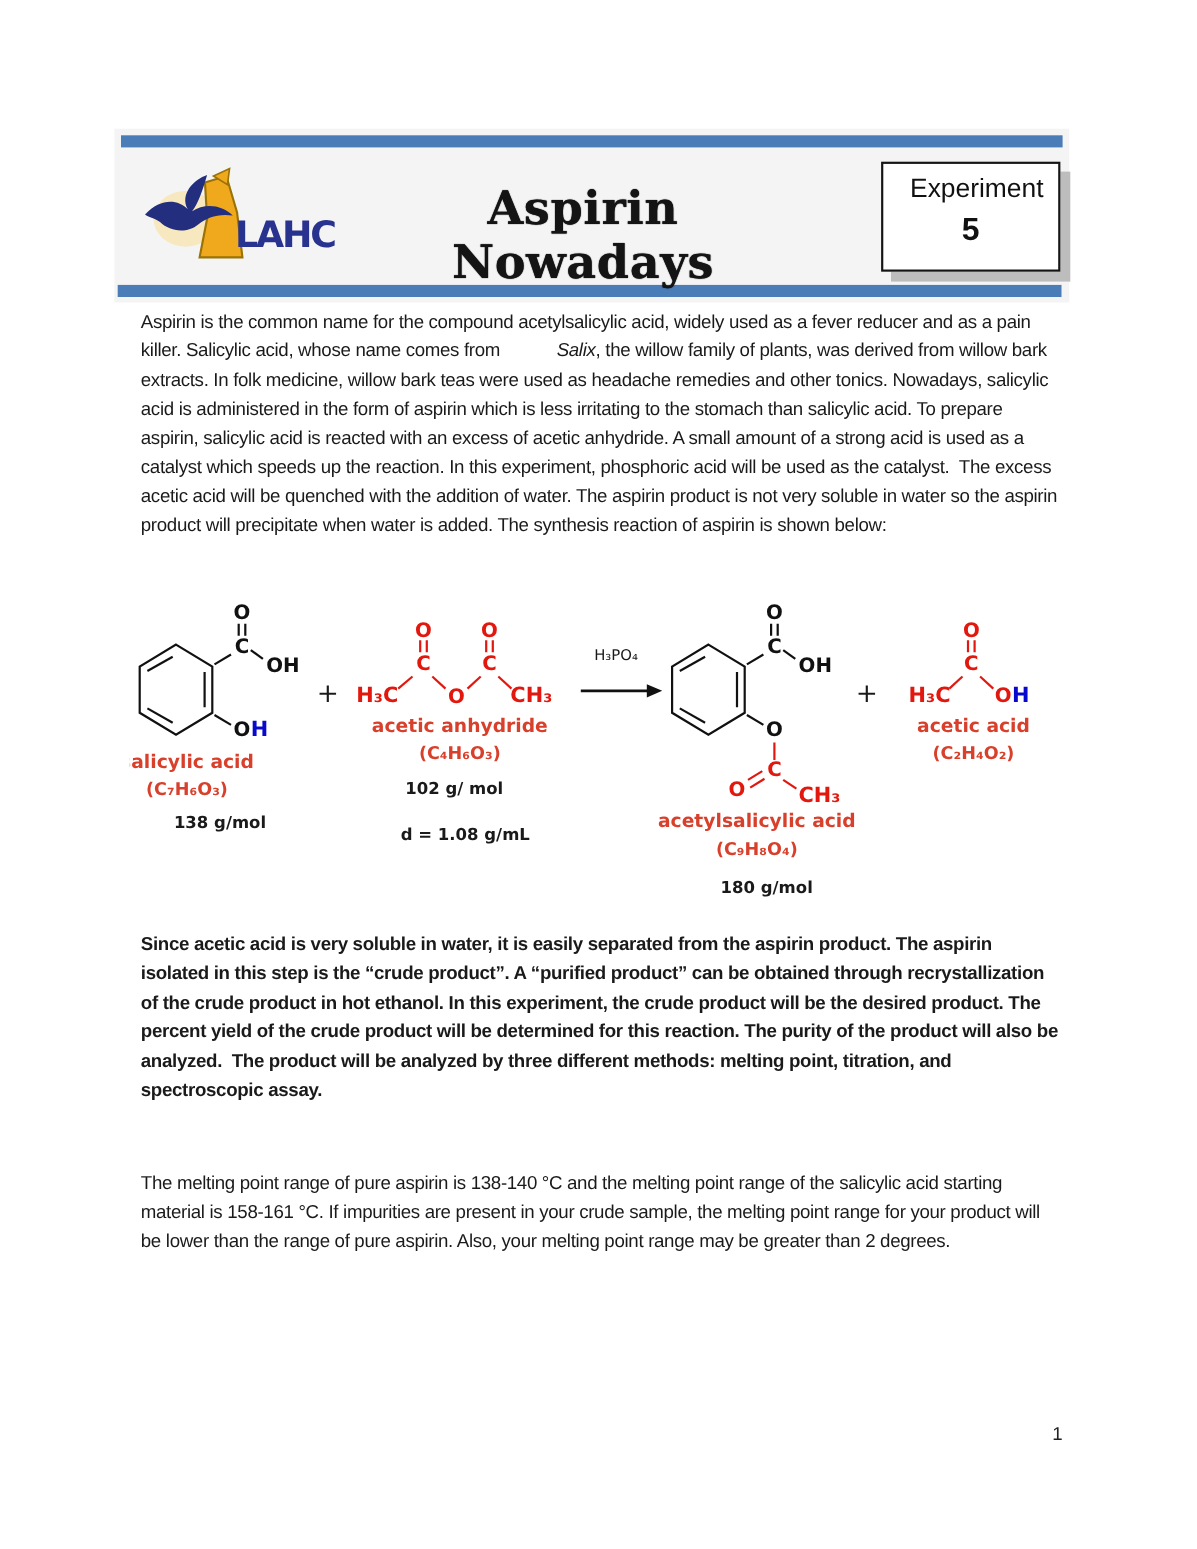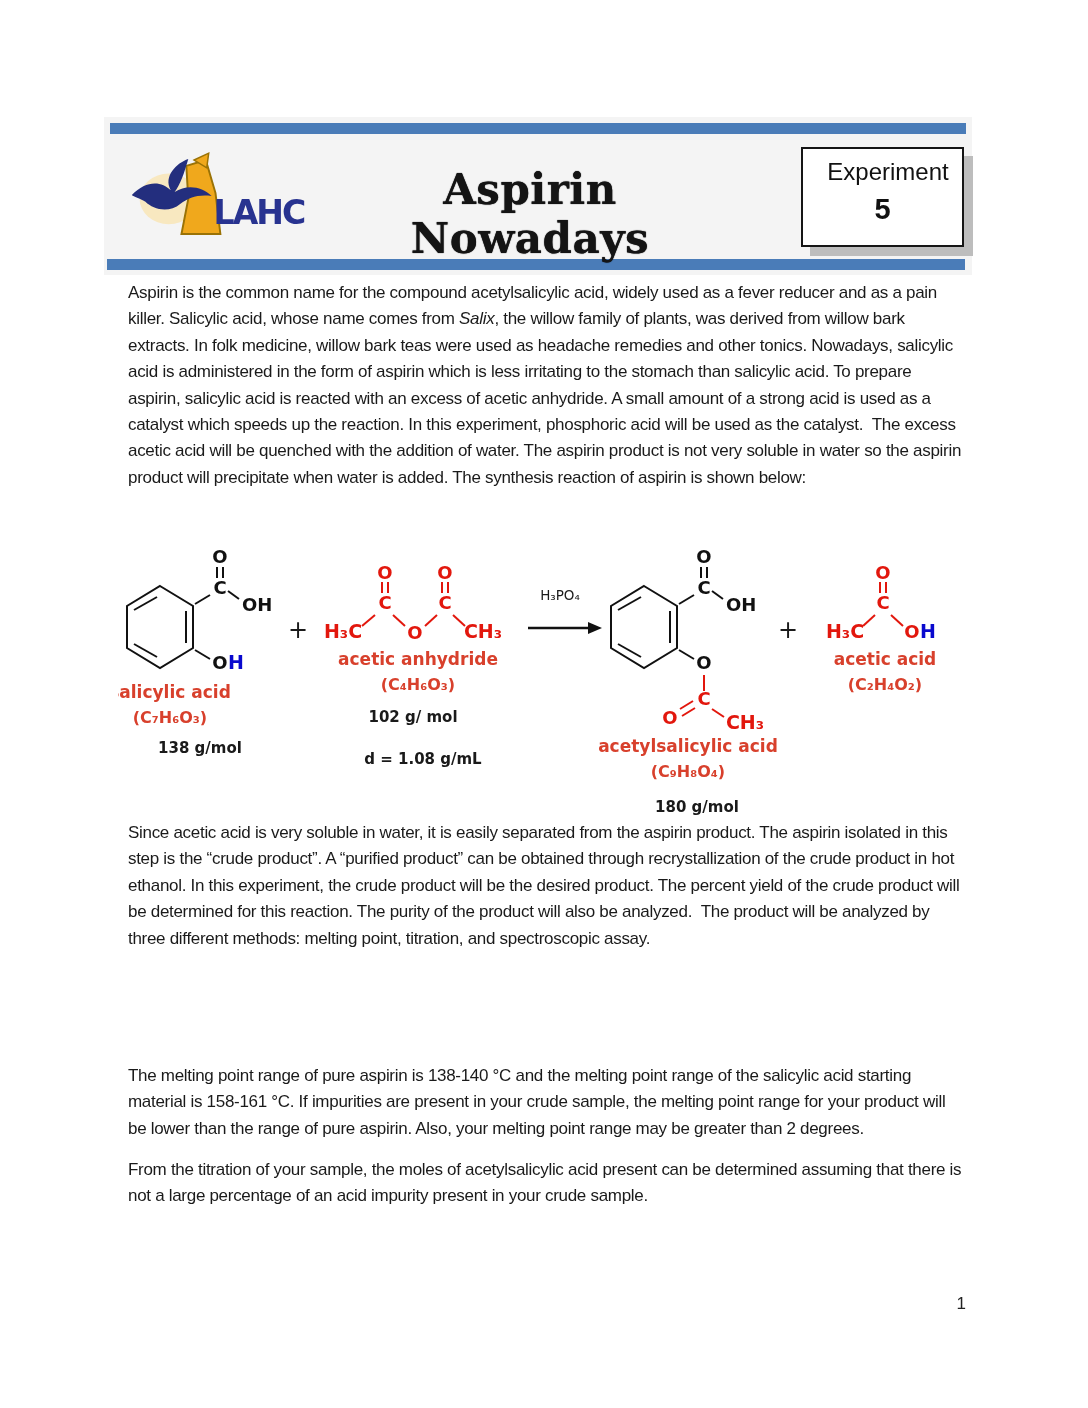--- a/index.html
+++ b/index.html
@@ -12,22 +12,22 @@
   .logo{position:absolute;left:126px;top:150px;width:180px;height:92px;}
   .doc-title{position:absolute;left:320px;top:165px;width:420px;text-align:center;
              font-family:"DejaVu Serif",serif;font-weight:bold;font-size:42px;color:#141414;
              letter-spacing:.5px;text-shadow:0 0 1px #000;}
   .exp-box{position:absolute;left:801px;top:147px;width:159px;height:96px;background:#ffffff;
            border:2px solid #151515;box-shadow:9px 9px 0 #bdbdbd;text-align:center;}
   .exp-label{margin-top:9px;font-size:24px;color:#111;padding-left:11px;}
   .exp-number{margin-top:7px;font-size:29px;font-weight:bold;color:#111;}
   .para{position:absolute;left:128px;width:838px;font-size:17px;line-height:26.4px;
         letter-spacing:-0.3px;white-space:pre-wrap;color:#1a1a1a;}
-  .p1{top:280px;} .p2{top:820px;} .p3{top:1031px;margin-top:32px;} .p4{top:1157px;}
-  .italic{font-style:italic;}
+  .p1{top:280px;} .p2{top:846px;font-weight:bold;} .p3{top:1031px;margin-top:32px;} .p4{top:1157px;}
+  .italic{font-style:italic;margin-left:47px;}
   .diagram{position:absolute;left:118px;top:531px;width:852px;height:292px;}
   .page-num{position:absolute;left:128px;top:1294px;width:838px;text-align:right;font-size:17px;color:#222;}
   
   .diagram text{font-family:"DejaVu Sans",sans-serif;}
   .atom{font-size:18px;font-weight:bold;fill:#111;}
   .atom-red{font-size:18px;font-weight:bold;fill:#e2170d;}
   .group{font-size:19px;font-weight:bold;fill:#e2170d;}
   .atom-blue{font-size:19px;font-weight:bold;fill:#0909ce;}
   .cname{font-size:17px;font-weight:bold;fill:#d8402c;}
   .cformula{font-size:16px;font-weight:bold;fill:#d8402c;}
@@ -153,16 +153,15 @@
       <line class="bond-r" x1="773" y1="84" x2="785" y2="95"></line>
       <text class="atom-red" x="794" y="107" text-anchor="middle">O</text>
       <text class="atom-blue" x="802" y="107">H</text>
       <text class="cname" x="767" y="134" text-anchor="middle">acetic acid</text>
       <text class="cformula" x="767" y="159" text-anchor="middle">(C₂H₄O₂)</text>
     </g>
   </svg>
 
   <div class="para p2">Since acetic acid is very soluble in water, it is easily separated from the aspirin product. The aspirin isolated in this step is the “crude product”. A “purified product” can be obtained through recrystallization of the crude product in hot ethanol. In this experiment, the crude product will be the desired product. The percent yield of the crude product will be determined for this reaction. The purity of the product will also be analyzed.  The product will be analyzed by three different methods: melting point, titration, and spectroscopic assay.</div>
   <div class="para p3">The melting point range of pure aspirin is 138-140 °C and the melting point range of the salicylic acid starting material is 158-161 °C. If impurities are present in your crude sample, the melting point range for your product will be lower than the range of pure aspirin. Also, your melting point range may be greater than 2 degrees.</div>
-  <div class="para p4">From the titration of your sample, the moles of acetylsalicylic acid present can be determined assuming that there is not a large percentage of an acid impurity present in your crude sample.</div>
 
   <div class="page-num">1</div>
 </div>
 
 </body></html>

